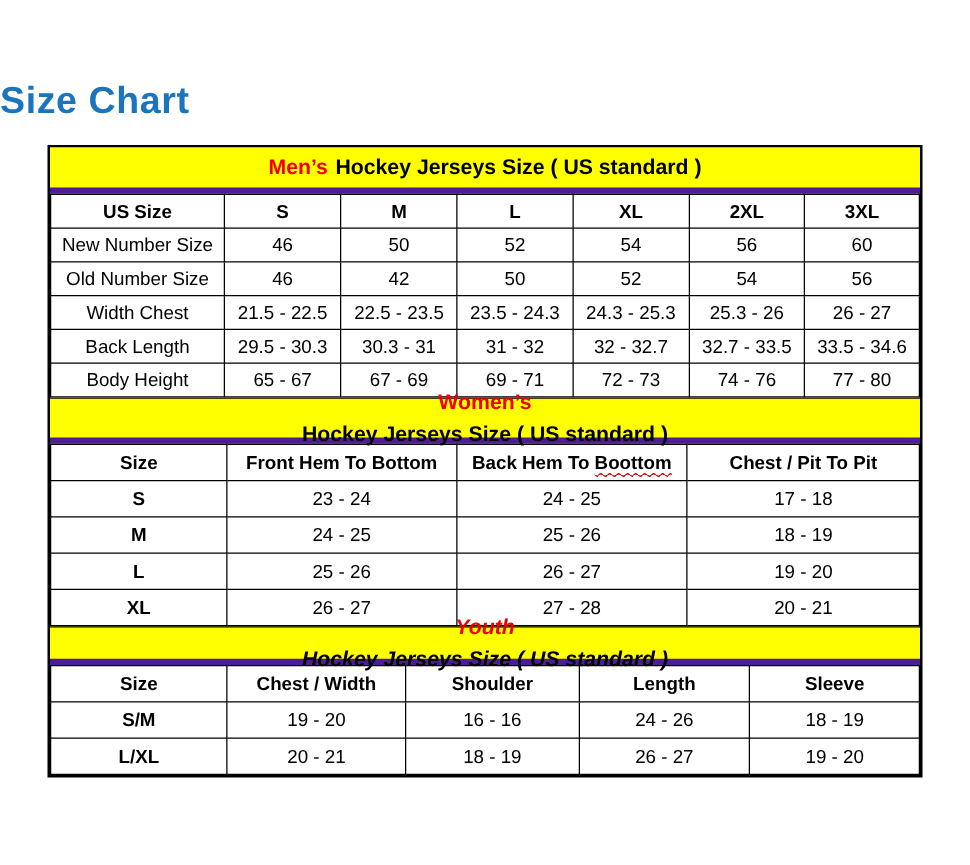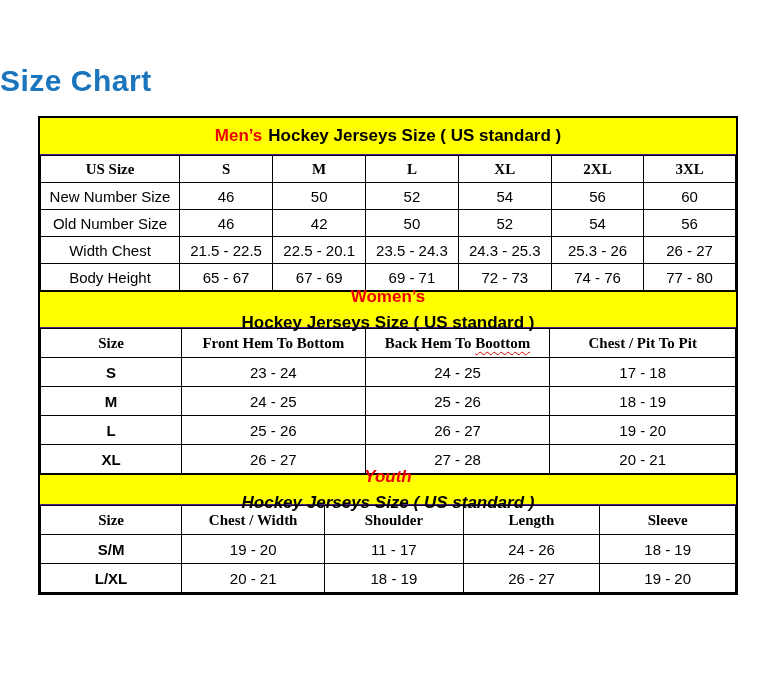--- a/index.html
+++ b/index.html
@@ -26,40 +26,40 @@
   }
   .band {
     background: #ffff00;
     height: 37px;
     display: flex;
     align-items: center;
     justify-content: center;
     gap: 6px;
     font-size: 17px;
     font-weight: 700;
-    border-bottom: 1px solid #4c1d95;
+    border-bottom: 5px solid #4c1d95;
   }
   .band.mid { border-top: 1px solid #000000; flex-direction: column; }
   .band.compact { height: 31px; font-style: italic; }
   .band .hl { color: #ee0000; }
   table {
     width: 100%;
     border-collapse: collapse;
     table-layout: fixed;
   }
   th, td {
     border: 1px solid #000000;
     text-align: center;
     vertical-align: middle;
     font-size: 15px;
     padding: 0;
     overflow: hidden;
     white-space: nowrap;
   }
-  th { font-weight: 700; font-family: Liberation Serif, serif; }
+  th { font-weight: 700; }
   td { font-weight: 400; }
   td.lbl-bold { font-weight: 700; }
   .mens th, .mens td { height: 27px; }
   .womens th, .womens td { height: 29px; }
   .youth th, .youth td { height: 29px; }
   .misspelled {
     text-decoration-line: underline;
     text-decoration-style: wavy;
     text-decoration-color: #d40000;
     text-decoration-thickness: 1px;
@@ -113,25 +113,34 @@
       <td>46</td>
       <td>42</td>
       <td>50</td>
       <td>52</td>
       <td>54</td>
       <td>56</td>
     </tr>
     <tr>
       <td>Width Chest</td>
       <td>21.5 - 22.5</td>
-      <td>22.5 - 20.1</td>
+      <td>22.5 - 23.5</td>
       <td>23.5 - 24.3</td>
       <td>24.3 - 25.3</td>
       <td>25.3 - 26</td>
       <td>26 - 27</td>
+    </tr>
+    <tr>
+      <td>Back Length</td>
+      <td>29.5 - 30.3</td>
+      <td>30.3 - 31</td>
+      <td>31 - 32</td>
+      <td>32 - 32.7</td>
+      <td>32.7 - 33.5</td>
+      <td>33.5 - 34.6</td>
     </tr>
     <tr>
       <td>Body Height</td>
       <td>65 - 67</td>
       <td>67 - 69</td>
       <td>69 - 71</td>
       <td>72 - 73</td>
       <td>74 - 76</td>
       <td>77 - 80</td>
     </tr>
@@ -204,21 +213,21 @@
         <tr>
       <th>Size</th>
       <th>Chest / Width</th>
       <th>Shoulder</th>
       <th>Length</th>
       <th>Sleeve</th>
     </tr>
     <tr>
       <td class="lbl-bold">S/M</td>
       <td>19 - 20</td>
-      <td>11 - 17</td>
+      <td>16 - 16</td>
       <td>24 - 26</td>
       <td>18 - 19</td>
     </tr>
     <tr>
       <td class="lbl-bold">L/XL</td>
       <td>20 - 21</td>
       <td>18 - 19</td>
       <td>26 - 27</td>
       <td>19 - 20</td>
     </tr>

